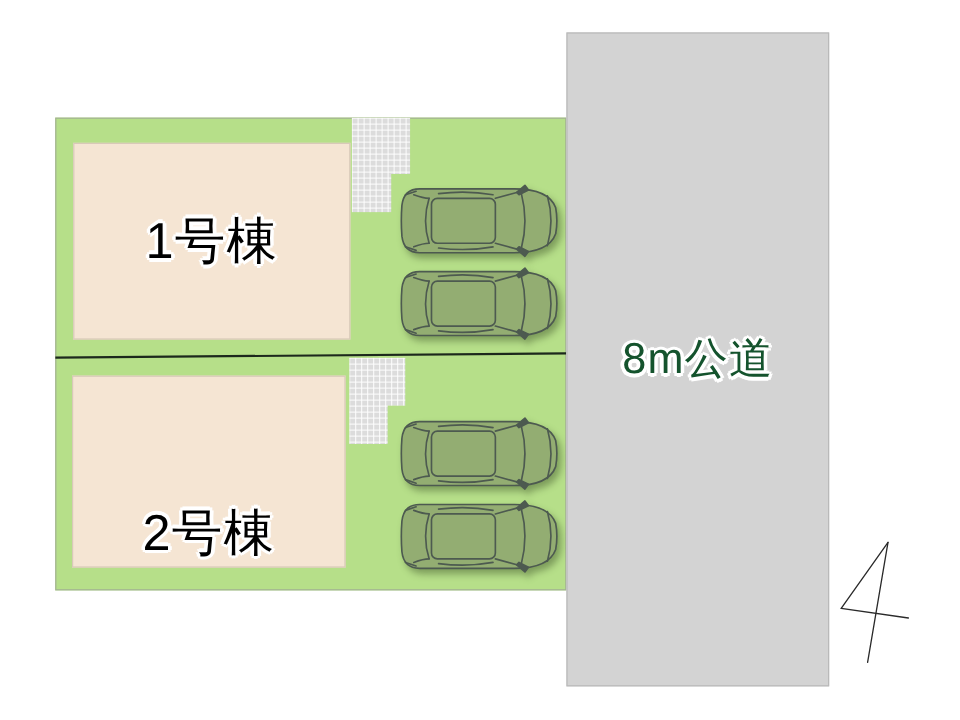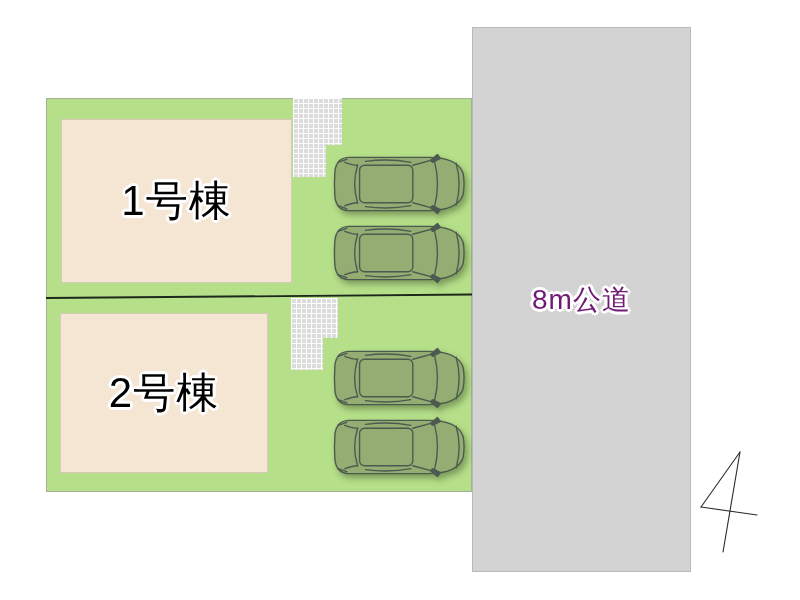--- a/index.html
+++ b/index.html
@@ -12,21 +12,21 @@
   #lawn{
     left:46px;top:98px;width:426px;height:394px;
     background:#b6df89;border:1px solid #a3b293;box-sizing:border-box;
   }
   
   .building{
     background:#f5e5d3;border:1px solid #d8c9b8;box-sizing:border-box;
     display:flex;align-items:center;justify-content:center;
   }
   #building-1{left:61px;top:119px;width:231px;height:164px;}
-  #building-2{left:60px;top:313px;width:208px;height:160px;}
+  #building-2{left:60px;top:313px;width:228px;height:160px;align-items:flex-end;}
   .building-label{
     font-size:42px;font-weight:500;color:#000;letter-spacing:1px;
     text-shadow:
       -2px -2px 0 #fff, 2px -2px 0 #fff, -2px 2px 0 #fff, 2px 2px 0 #fff,
       0 -3px 0 #fff, 0 3px 0 #fff, -3px 0 0 #fff, 3px 0 0 #fff,
       0 0 4px #fff;
   }
   
   .tiles{
     background-color:#dcdcdc;
@@ -45,21 +45,21 @@
   #car-2{left:330px;top:222px;}
   #car-3{left:330px;top:347px;}
   #car-4{left:330px;top:416px;}
   
   #road{
     left:472px;top:27px;width:219px;height:545px;
     background:#d3d3d3;border:1px solid #b9b9b9;box-sizing:border-box;
     display:flex;align-items:center;justify-content:center;
   }
   #road-label{
-    font-size:28px;font-weight:500;color:#701a75;letter-spacing:1px;
+    font-size:36px;font-weight:500;color:#14532d;letter-spacing:1px;
     text-shadow:
       -2px -2px 0 #fff, 2px -2px 0 #fff, -2px 2px 0 #fff, 2px 2px 0 #fff,
       0 -3px 0 #fff, 0 3px 0 #fff, -3px 0 0 #fff, 3px 0 0 #fff,
       0 0 4px #fff;
   }
   svg{display:block;}
 </style>
 </head>
 <body>
 

